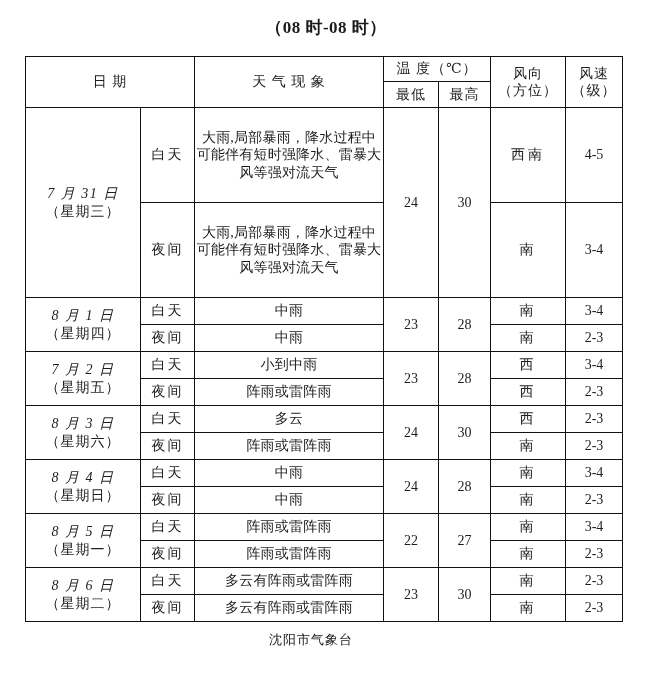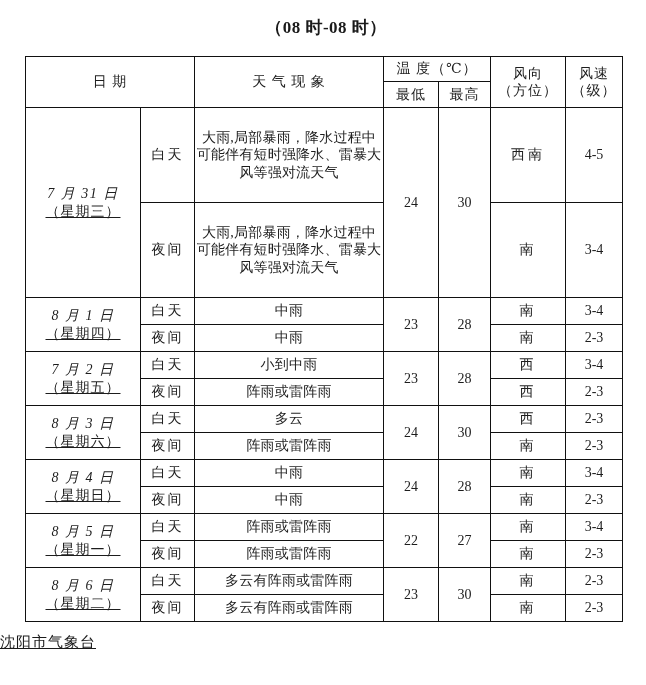--- a/index.html
+++ b/index.html
@@ -81,21 +81,21 @@
   .col-tmax    { width: 52px;  }
   .col-wdir    { width: 75px;  }
   .col-wspd    { width: 57px;  }
 
   .date-cell {
     font-size: 15px;
     line-height: 1.5;
     padding: 2px 0;
   }
   .date-cell .d-line1 { display: block; letter-spacing: 1.5px; font-style: italic; }
-  .date-cell .d-line2 { display: block; letter-spacing: 1px; text-decoration: underline; }
+  .date-cell .d-line2 { display: block; letter-spacing: 1px; }
 
   .period-cell { font-size: 15px; letter-spacing: 2px; }
 
   .weather-cell {
     font-size: 14.5px;
     line-height: 1.32;
     padding: 3px 6px;
     letter-spacing: 0.2px;
     margin-left: 48px;
   }
@@ -110,24 +110,23 @@
 
   .row-day   { height: 27px; }
   .row-night { height: 27px; }
   .row-big   { height: 95px; }
 
   #footer {
     position: absolute;
     left: 0;
     top: 630px;
     width: 622px;
-    text-align: left;
-    font-size: 15px;
+    text-align: center;
+    font-size: 13px;
     line-height: 1.6;
-    text-decoration: underline;
   }
   #footer .f-org  { display: block; letter-spacing: 1px; }
   #footer .f-time { display: block; letter-spacing: 1px; }
 </style>
 </head>
 <body>
 
 <div id="page">
 
   <div id="title">（08 时-08 时）</div>

